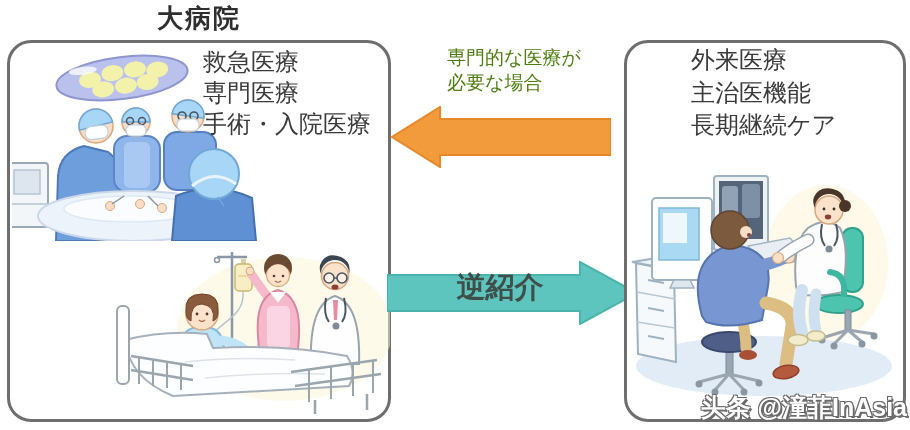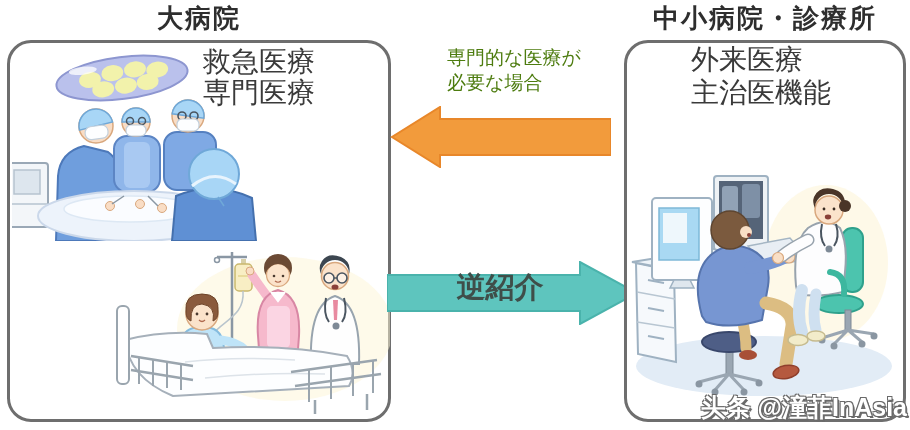--- a/index.html
+++ b/index.html
@@ -1,34 +1,33 @@
 <!DOCTYPE html>
 <html><head>
 <meta charset="utf-8">
 <style>
   html,body{margin:0;padding:0;background:#fff;}
   body{font-family:"Liberation Sans","DejaVu Sans",sans-serif;}
   .canvas{position:relative;width:910px;height:430px;background:#fff;overflow:hidden;border-radius:16px;}
   .abs{position:absolute;}
   .hospital-title{top:1px;text-align:center;font-size:26px;font-weight:600;color:#2e2e2e;letter-spacing:2px;}
   .box{top:40px;height:382px;box-sizing:border-box;border:3px solid #6e6e6e;border-radius:24px;background:#fff;}
-  .services{color:#3a3a3a;font-size:28px;font-weight:500;line-height:31px;white-space:nowrap;}
+  .services{color:#3a3a3a;font-size:24px;font-weight:500;line-height:31px;white-space:nowrap;}
   .cond{font-size:19px;color:#4d7c0f;line-height:25px;white-space:nowrap;}
   .arrow-label{font-size:29px;font-weight:600;text-align:center;white-space:nowrap;}
   .watermark{font-size:25px;font-weight:bold;color:#ffffff;white-space:nowrap;z-index:10;
     text-shadow:2px 2px 0 #6a6a6a,-1px -1px 0 #6a6a6a,1px -1px 0 #6a6a6a,-1px 1px 0 #6a6a6a,1px 1px 0 #6a6a6a;}
   svg{display:block;}
 </style>
 </head>
 <body>
 
 <div class="canvas">
 
   <div class="abs hospital-title" style="left:7px;width:384px;">大病院</div>
-  <div class="abs hospital-title" style="left:624px;width:282px;">中小病院・診療所</div>
 
   <div class="abs box" style="left:7px;width:384px;"></div>
 
   <svg class="abs" style="left:12px;top:46px;" width="250" height="195" viewBox="0 0 250 195">
     <g transform="rotate(-7 110 32)">
       <ellipse cx="110" cy="32" rx="66" ry="21" fill="#bac1ec" stroke="#8d96d0" stroke-width="2"></ellipse>
       <ellipse cx="78" cy="30" rx="11" ry="8" fill="#f2f2ab"></ellipse>
       <ellipse cx="101" cy="26" rx="11" ry="8" fill="#f2f2ab"></ellipse>
       <ellipse cx="124" cy="25" rx="11" ry="8" fill="#f2f2ab"></ellipse>
       <ellipse cx="146" cy="28" rx="11" ry="8" fill="#f2f2ab"></ellipse>
@@ -78,20 +77,21 @@
       <path d="M164,150 Q202,134 240,152 L244,195 L160,195 Z" fill="#5f90d4" stroke="#4470ae" stroke-width="2"></path>
       <circle cx="202" cy="128" r="25" fill="#a8d6f6" stroke="#6fa8d8" stroke-width="2"></circle>
       <path d="M180,140 Q202,122 224,138" fill="none" stroke="#e8f4fd" stroke-width="3"></path>
       <line x1="206" y1="151" x2="212" y2="160" stroke="#6fa8d8" stroke-width="1.5"></line>
     </g>
   </svg>
 
   <div class="abs services" style="left:203px;top:46px;">
     <div>救急医療</div>
     <div>専門医療</div>
+    <div>手術・入院医療</div>
   </div>
 
   <svg class="abs" style="left:95px;top:244px;" width="295" height="175" viewBox="0 0 295 175">
     <ellipse cx="190" cy="85" rx="108" ry="72" fill="#fdf5d6" opacity="0.5"></ellipse>
     <g>
       <line x1="137" y1="8" x2="137" y2="100" stroke="#8a97a4" stroke-width="2.5"></line>
       <line x1="122" y1="13" x2="152" y2="13" stroke="#8a97a4" stroke-width="2.5"></line>
       <circle cx="122" cy="16" r="2.5" fill="none" stroke="#8a97a4" stroke-width="1.5"></circle>
       <rect x="146" y="15" width="5" height="6" fill="#d8d0a8"></rect>
       <rect x="140" y="20" width="17" height="27" rx="4" fill="#f8eec4" stroke="#c9b86e" stroke-width="1.5"></rect>
@@ -163,20 +163,21 @@
   <svg class="abs" style="left:387px;top:261px;" width="252" height="64" viewBox="0 0 252 64">
     <polygon points="0,14 193,14 193,1 250,32 193,63 193,50 0,50" fill="#5EC5BE" stroke="#4AB3AC" stroke-width="2"></polygon>
   </svg>
   <div class="abs arrow-label" style="left:390px;top:268px;width:220px;color:#3f4e49;">逆紹介</div>
 
   <div class="abs box" style="left:624px;width:282px;"></div>
 
   <div class="abs services" style="left:691px;top:44px;line-height:32.5px;">
     <div>外来医療</div>
     <div>主治医機能</div>
+    <div>長期継続ケア</div>
   </div>
 
   <svg class="abs" style="left:626px;top:168px;" width="280" height="235" viewBox="0 0 280 235">
     <ellipse cx="200" cy="95" rx="62" ry="78" fill="#fdf3d2" opacity="0.5"></ellipse>
     <ellipse cx="138" cy="198" rx="128" ry="30" fill="#e2ecf6"></ellipse>
     <g>
       <polygon points="10,95 48,103 50,194 12,186" fill="#f6f9fc" stroke="#9fb2c2" stroke-width="2"></polygon>
       <line x1="11" y1="124" x2="49" y2="131" stroke="#b8c6d2" stroke-width="1.5"></line>
       <line x1="11" y1="154" x2="49" y2="160" stroke="#b8c6d2" stroke-width="1.5"></line>
       <line x1="22" y1="112" x2="38" y2="115" stroke="#9fb2c2" stroke-width="2"></line>

